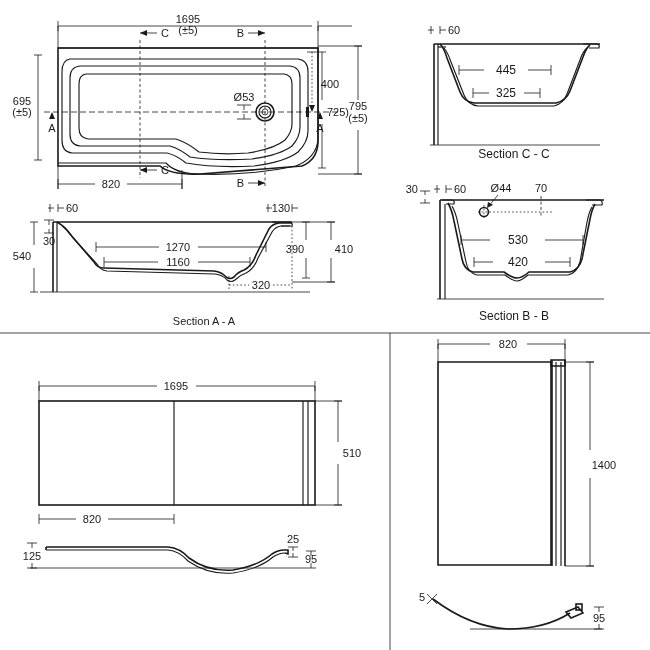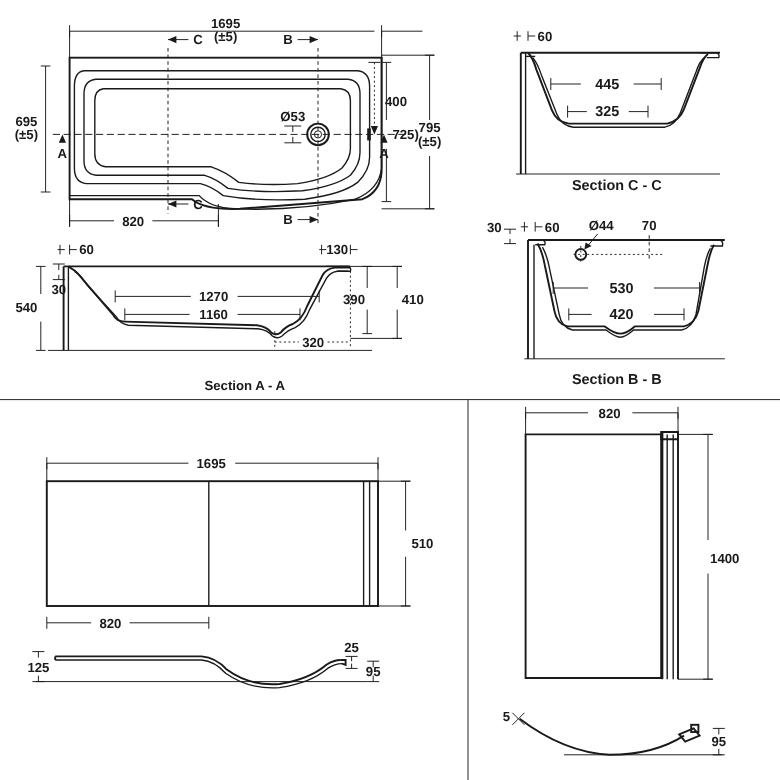--- a/index.html
+++ b/index.html
@@ -1,18 +1,18 @@
 <!DOCTYPE html>
 <html><head>
 <meta charset="utf-8">
 <style>
   html,body{margin:0;padding:0;background:#ffffff;}
   body{width:650px;height:650px;overflow:hidden;
        font-family:"Liberation Sans","DejaVu Sans",sans-serif;color:#1a1a1a;}
-  #sheet{position:relative;width:650px;height:650px;background:#ffffff;font-weight:bold;}
+  #sheet{position:relative;width:650px;height:650px;background:#ffffff;}
   svg{display:block;}
   .ln{stroke:#1a1a1a;fill:none;}
   .thick{stroke-width:1.6;}
   .med{stroke-width:1.15;}
   .thin{stroke-width:0.8;}
   .dim{stroke:#1a1a1a;stroke-width:0.8;fill:none;}
   .ctr{stroke:#1a1a1a;stroke-width:0.8;fill:none;stroke-dasharray:6 3;}
   .dash{stroke:#1a1a1a;stroke-width:0.8;fill:none;stroke-dasharray:3 2.5;}
   .dot{stroke:#1a1a1a;stroke-width:0.8;fill:none;stroke-dasharray:1.6 2.2;}
   .fillk{fill:#1a1a1a;stroke:none;}

